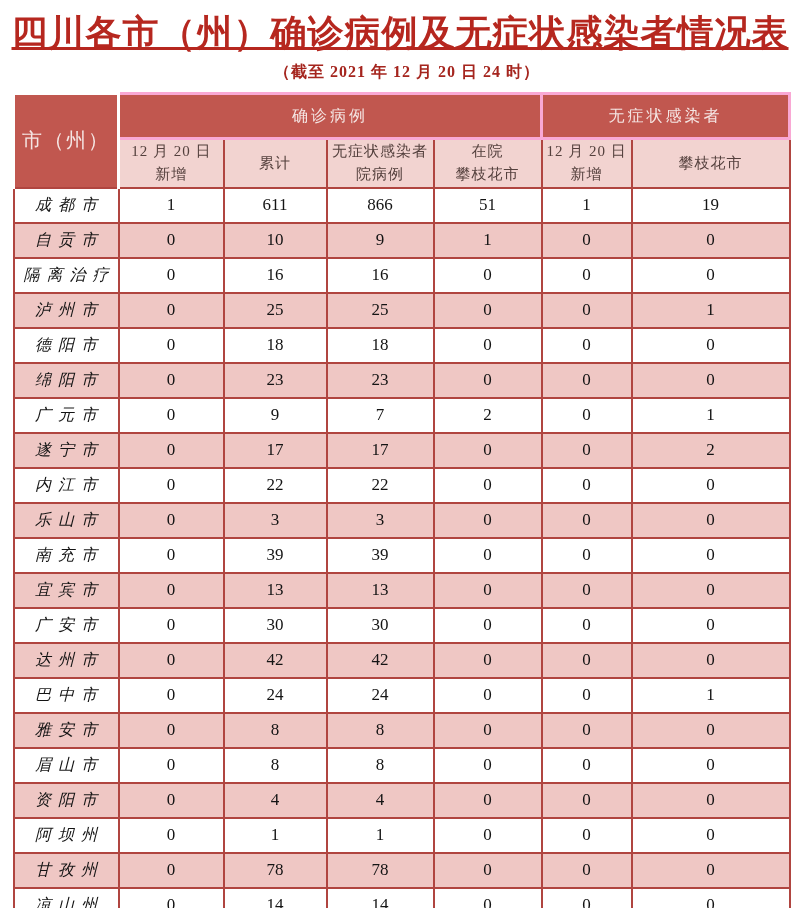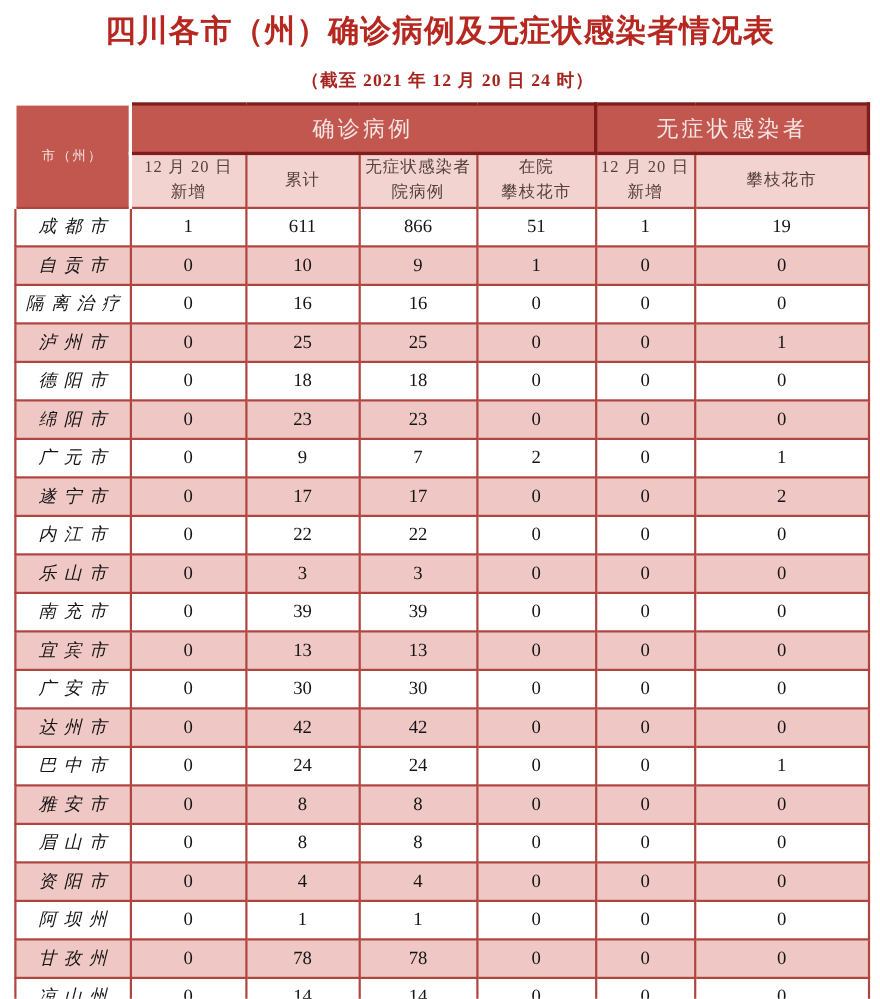--- a/index.html
+++ b/index.html
@@ -10,27 +10,28 @@
     height: 908px;
     font-family: "Liberation Serif", serif;
     overflow: hidden;
   }
   .page {
     width: 800px;
     height: 908px;
     position: relative;
   }
   .title {
-    margin: 9px 0 16px 0;
+    margin: 9px 0 4px 0;
     text-align: center;
     color: #b6271f;
     font-family: "Liberation Sans", sans-serif;
     font-weight: bold;
-    font-size: 28px;
+    font-size: 36px;
     letter-spacing: 1px;
+    text-decoration: underline;
   }
   .subtitle {
     margin: 0 0 9px 14px;
     text-align: center;
     color: #a5251e;
     font-family: "Liberation Serif", serif;
     font-weight: bold;
     font-size: 16px;
     letter-spacing: 1px;
   }
@@ -44,29 +45,29 @@
     text-align: center;
     vertical-align: middle;
     padding: 0;
   }
   th.corner {
     background: #c1574f;
     color: #f5e6e4;
     border: 3px solid #ffffff;
     border-bottom: 2px solid #b04540;
     font-weight: normal;
-    font-size: 12px;
+    font-size: 20px;
     letter-spacing: 2px;
   }
   th.band {
     background: #c1574f;
     color: #f5e6e4;
-    border: 3px solid #7f1d1d;
+    border: 3px solid #f9a8d4;
     font-weight: normal;
-    font-size: 20px;
+    font-size: 16px;
     letter-spacing: 3px;
     height: 42px;
   }
   th.sub {
     background: #f2d3d0;
     color: #54403d;
     border: 2px solid #b04540;
     font-weight: normal;
     font-size: 15px;
     line-height: 1.55;

